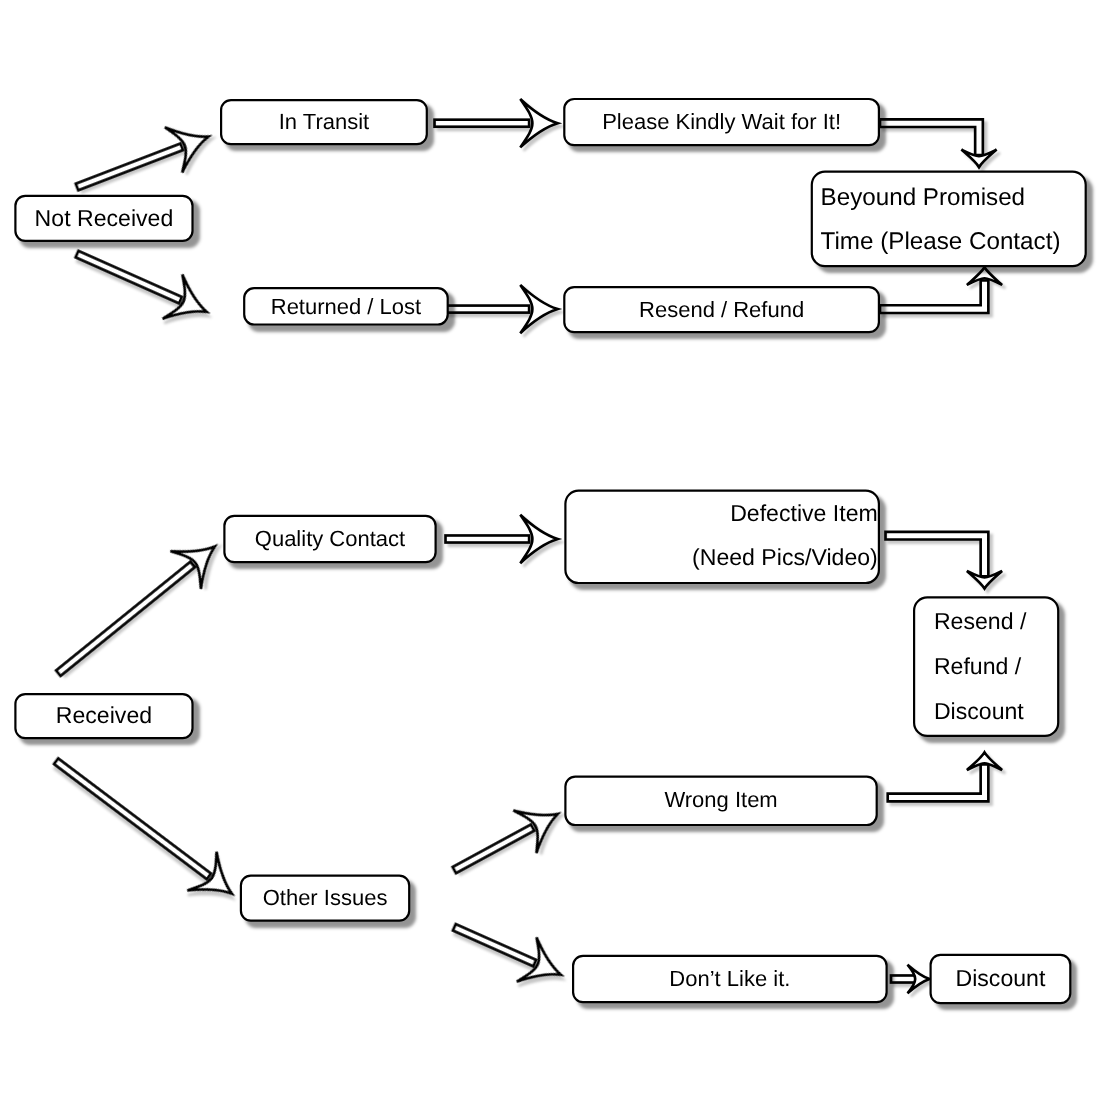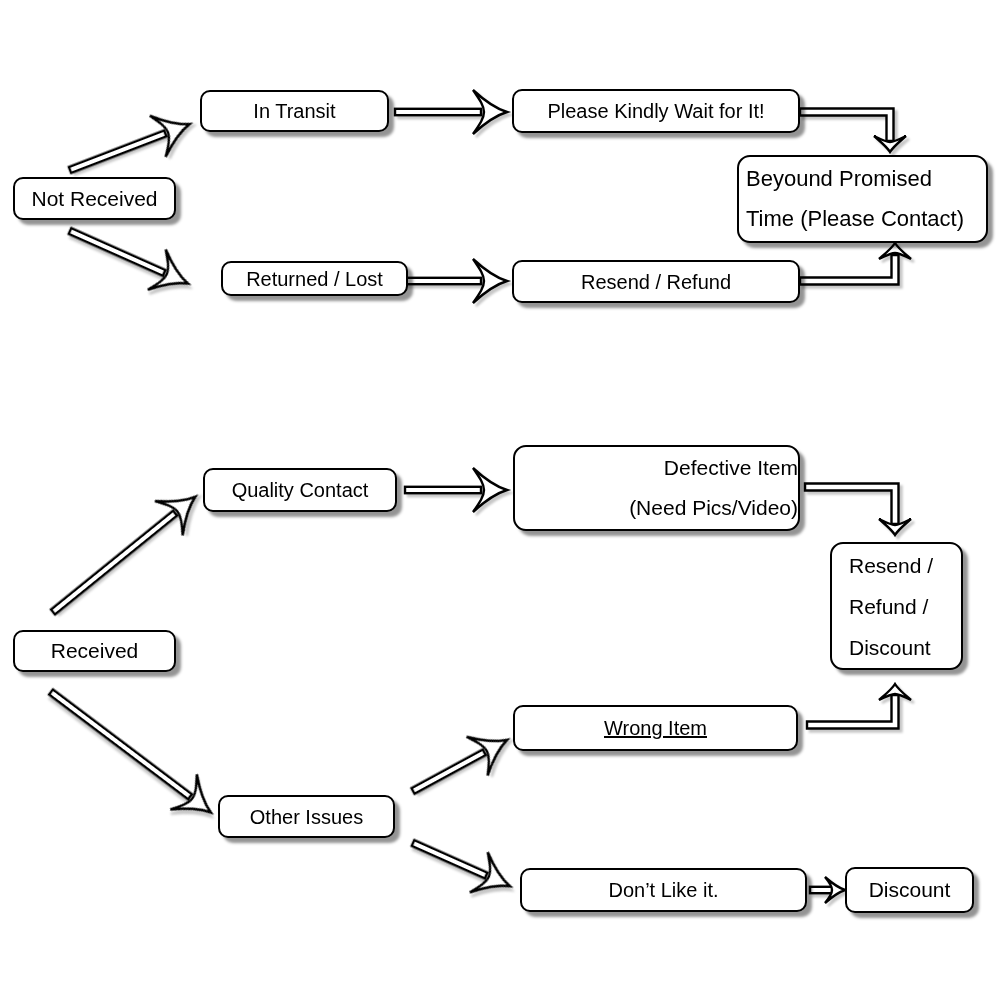--- a/index.html
+++ b/index.html
@@ -143,25 +143,25 @@
   <div class="node fs21" style="left:13px;top:630px;width:163px;height:42px;">
     <span>Received</span>
   </div>
 
   <div class="node big col left fs21" style="left:830px;top:542px;width:133px;height:128px;padding-left:17px;">
     <div class="ln3">Resend /</div>
     <div class="ln3">Refund /</div>
     <div class="ln3">Discount</div>
   </div>
 
-  <div class="node" style="left:513px;top:705px;width:285px;height:46px;text-decoration:underline;">
+  <div class="node" style="left:513px;top:705px;width:285px;height:46px;">
     <span>Wrong Item</span>
   </div>
 
-  <div class="node" style="left:218px;top:795px;width:177px;height:43px;">
+  <div class="node" style="left:218px;top:795px;width:155px;height:43px;">
     <span>Other Issues</span>
   </div>
 
   <div class="node" style="left:520px;top:868px;width:287px;height:44px;">
     <span>Don’t Like it.</span>
   </div>
 
   <div class="node fs21" style="left:845px;top:867px;width:129px;height:46px;">
     <span>Discount</span>
   </div>

